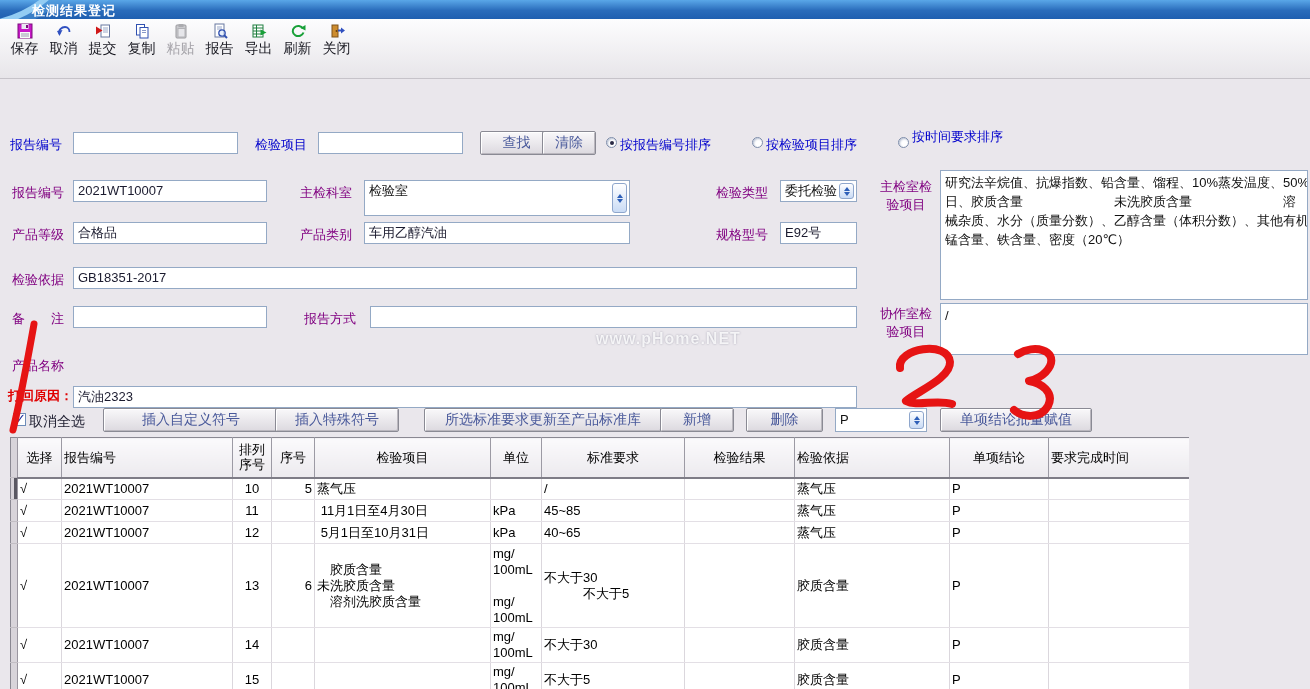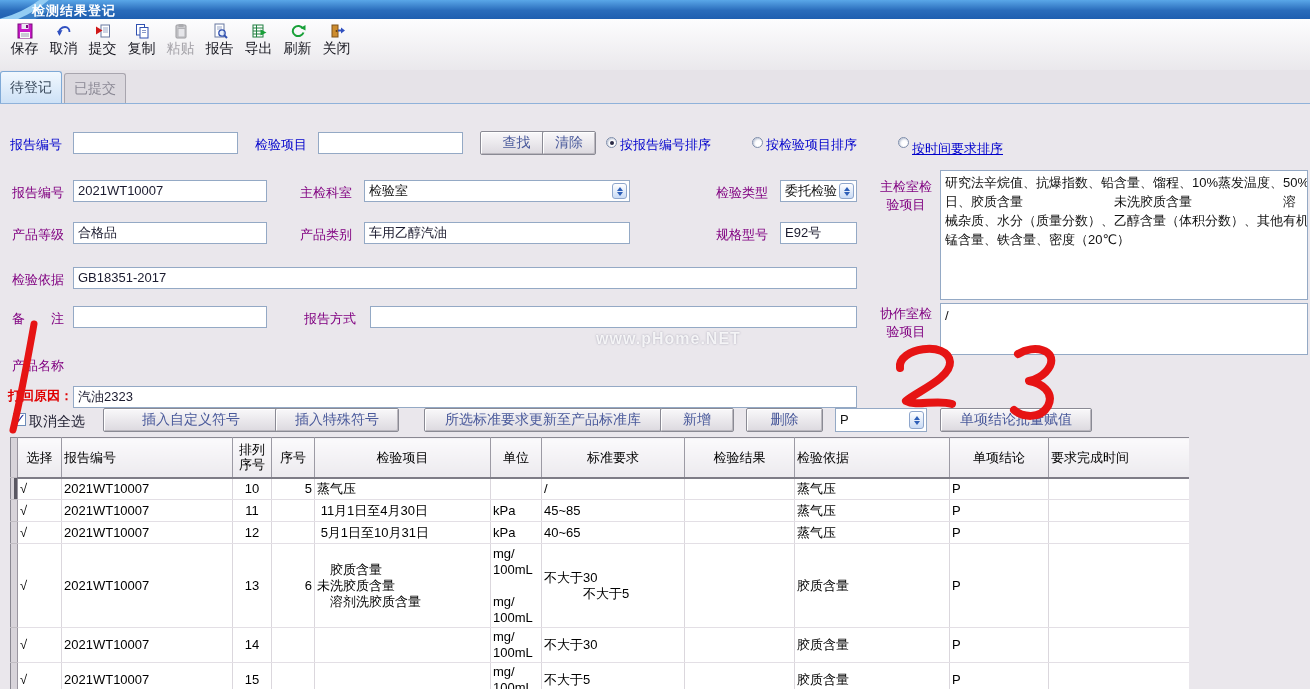--- a/index.html
+++ b/index.html
@@ -166,43 +166,39 @@
       <span class="ticon"><svg viewBox="0 0 16 16" width="16" height="16">
             <rect x="3" y="2" width="6" height="12" fill="#cd8c2e" stroke="#7e521a"></rect>
             <circle cx="7.5" cy="8" r="0.9" fill="#5e3c10"></circle>
             <line x1="9" y1="7.5" x2="13" y2="7.5" stroke="#3050c0" stroke-width="2"></line>
             <polygon points="12,4.5 16,7.5 12,10.5" fill="#3050c0"></polygon>
           </svg></span>
       <span class="tlabel">关闭</span>
     </div>
   </div>
 
-  <div class="tabstrip">
-    <div class="tab active">待登记</div>
-    <div class="tab">已提交</div>
-  </div>
 
   <span class="lbl-blue" style="left:10px; top:136px;">报告编号</span>
   <input class="inp" style="left: 73px; top: 132px; width: 165px; height: 22px;" value="">
   <span class="lbl-blue" style="left:255px; top:136px;">检验项目</span>
   <input class="inp" style="left: 318px; top: 132px; width: 145px; height: 22px;" value="">
   <div class="btn" style="left:480px; top:131px; width:73px; height:24px;">查找</div>
   <div class="btn" style="left:542px; top:131px; width:54px; height:24px;">清除</div>
 
   <span class="radio sel" style="left:606px; top:137px;"></span>
   <span class="lbl-blue" style="left:620px; top:136px;">按报告编号排序</span>
   <span class="radio" style="left:752px; top:137px;"></span>
   <span class="lbl-blue" style="left:766px; top:136px;">按检验项目排序</span>
   <span class="radio" style="left:898px; top:137px;"></span>
-  <span class="lbl-blue" style="left:912px; top:140px;text-decoration:underline;">按时间要求排序</span>
+  <span class="lbl-blue" style="left:912px; top:128px;">按时间要求排序</span>
 
   <span class="lbl-purple" style="left:12px; top:184px;">报告编号</span>
   <div class="inp" style="left:73px; top:180px; width:194px; height:22px;">2021WT10007</div>
   <span class="lbl-purple" style="left:300px; top:184px;">主检科室</span>
-  <div class="combo" style="left:364px; top:180px; width:266px; height:22px;">
+  <div class="combo" style="left:364px; top:180px; width:266px; height:36px;">
     <span class="cval">检验室</span>
     <span class="spin">
         <span class="up"></span>
         <span class="dn"></span>
       </span>
   </div>
   <span class="lbl-purple" style="left:716px; top:184px;">检验类型</span>
   <div class="combo" style="left:780px; top:180px; width:77px; height:22px;">
     <span class="cval">委托检验</span>
     <span class="spin">

